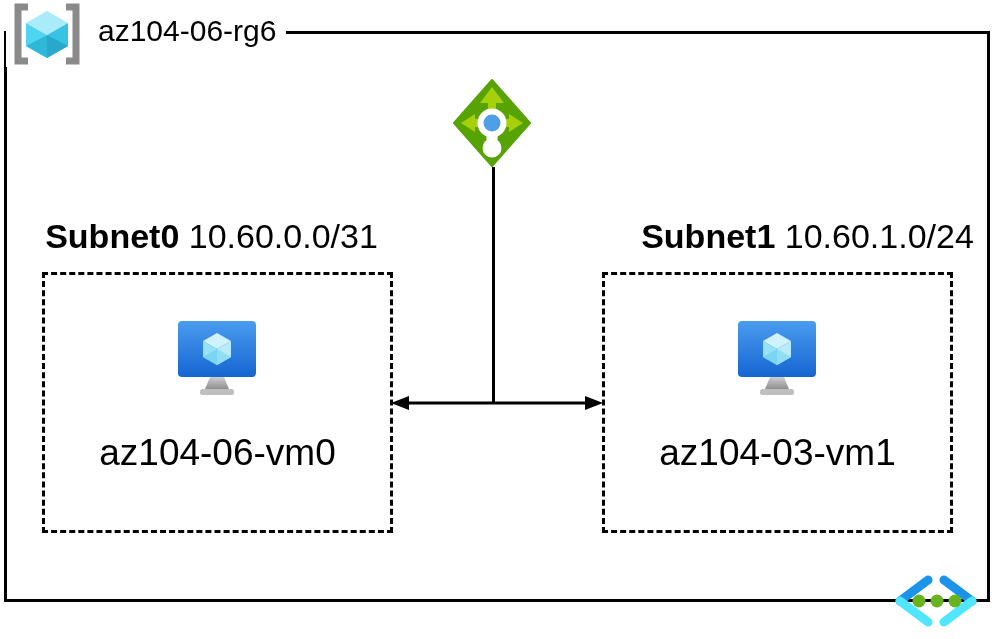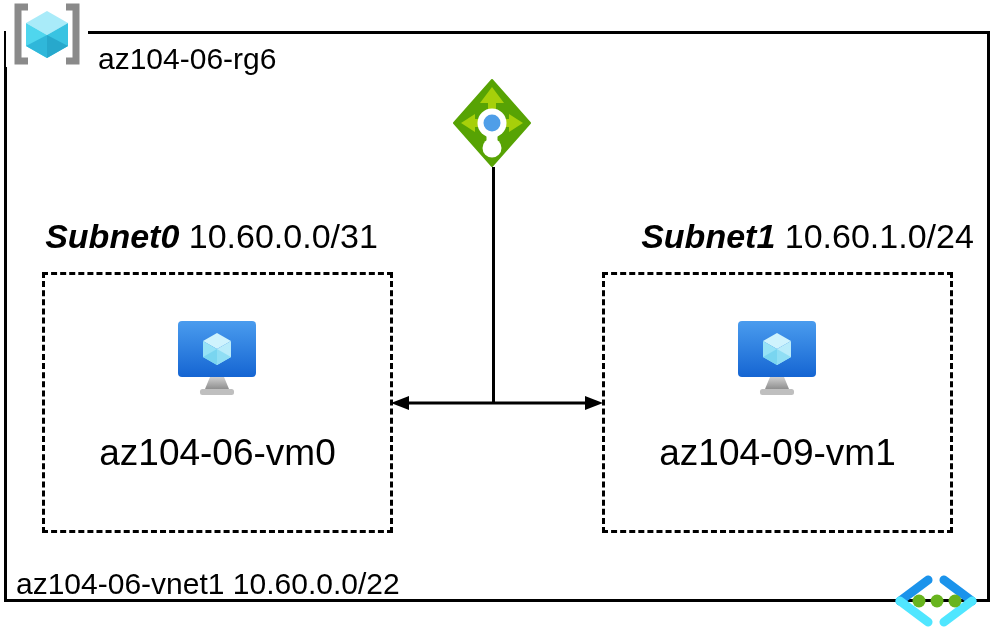--- a/index.html
+++ b/index.html
@@ -11,30 +11,30 @@
     position:absolute;left:4px;top:31px;width:986px;height:571px;
     border:3px solid #000;box-sizing:border-box;background:transparent;
   }
   
   .rg-icon-wrap{
     position:absolute;left:6px;top:1px;width:82px;height:66px;
     background:#fff;display:flex;align-items:center;justify-content:center;
   }
   .rg-label{
     position:absolute;left:88px;top:12px;height:38px;line-height:38px;
-    background:#fff;padding:0 10px;font-size:30px;white-space:nowrap;margin-top:28px;
+    background:#fff;padding:0 10px;font-size:30px;white-space:nowrap;
   }
   
   .lb-icon{position:absolute;left:453px;top:79px;}
   .lb-label{position:absolute;left:556px;top:79px;font-size:31px;line-height:40px;white-space:nowrap;}
   .v-line{position:absolute;left:492px;top:167px;width:3px;height:237px;background:#000;}
   .h-arrow{position:absolute;left:390px;top:392px;}
   
   .subnet-heading{position:absolute;top:216px;width:351px;line-height:40px;font-size:34px;text-align:center;white-space:nowrap;}
-  .subnet-heading .subnet-name{font-weight:bold;font-style:italic;}
+  .subnet-heading .subnet-name{font-weight:bold;}
   .sh0{left:36px;}
   .sh1{left:632px;}
   .subnet-box{
     position:absolute;top:272px;width:351px;height:261px;
     border:3px dashed #000;box-sizing:border-box;
   }
   .sb0{left:42px;}
   .sb1{left:602px;}
   .vm-icon{position:absolute;top:319px;}
   .vmi0{left:176px;}
@@ -135,27 +135,23 @@
     <rect x="2" y="2" width="78" height="56" rx="4" fill="url(#scr1)"></rect>
     <polygon points="41,14 55,22 41,30 27,22" fill="#CFF3FD"></polygon>
     <polygon points="27,22 41,30 41,46 27,38" fill="#96E2F6"></polygon>
     <polygon points="55,22 41,30 41,46 55,38" fill="#B9ECFA"></polygon>
     <polygon points="27,38 41,30 41,46" fill="#79D5F0"></polygon>
     <polygon points="55,38 41,30 41,46" fill="#8FDEF4"></polygon>
     <polygon points="34,58 48,58 53,70 29,70" fill="url(#std1)"></polygon>
     <rect x="24" y="70" width="34" height="6" rx="2.5" fill="#BFBFBF"></rect>
   </svg>
   <div class="vm-label vl1">
-    <div>az104-09-vm1</div>
+    <div>az104-03-vm1</div>
   </div>
 
-  <div class="vnet-label">
-    <span>az104-06-vnet1</span>
-    <span>10.60.0.0/22</span>
-  </div>
   <svg class="vnet-icon" width="84" height="54" viewBox="0 0 84 54">
     <path d="M34,6 L6,27" stroke="#1B93EB" stroke-width="9" stroke-linecap="round" fill="none"></path>
     <path d="M6,27 L34,48" stroke="#50E6FF" stroke-width="9" stroke-linecap="round" fill="none"></path>
     <path d="M50,6 L78,27" stroke="#1B93EB" stroke-width="9" stroke-linecap="round" fill="none"></path>
     <path d="M78,27 L50,48" stroke="#50E6FF" stroke-width="9" stroke-linecap="round" fill="none"></path>
     <circle cx="25" cy="27" r="6.5" fill="#68B41E"></circle>
     <circle cx="43" cy="27" r="6.5" fill="#68B41E"></circle>
     <circle cx="61" cy="27" r="6.5" fill="#68B41E"></circle>
   </svg>
 

